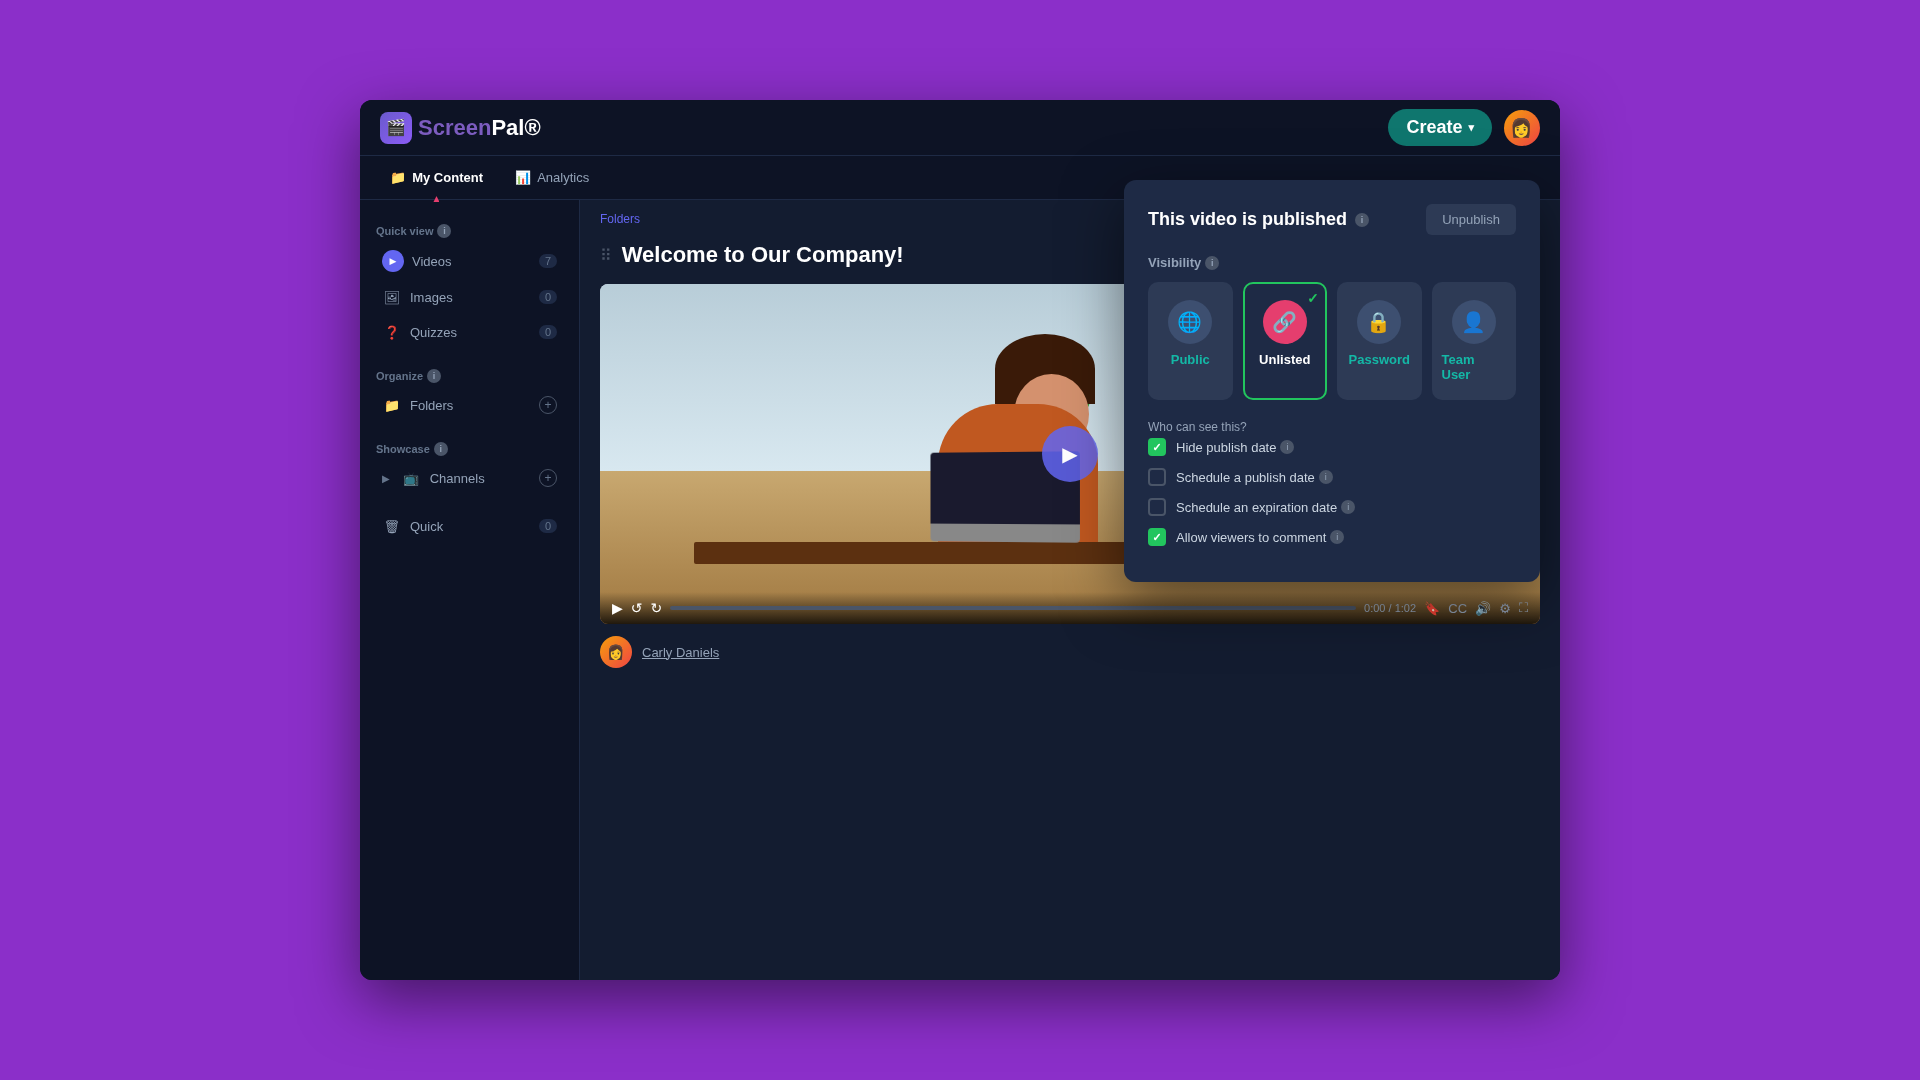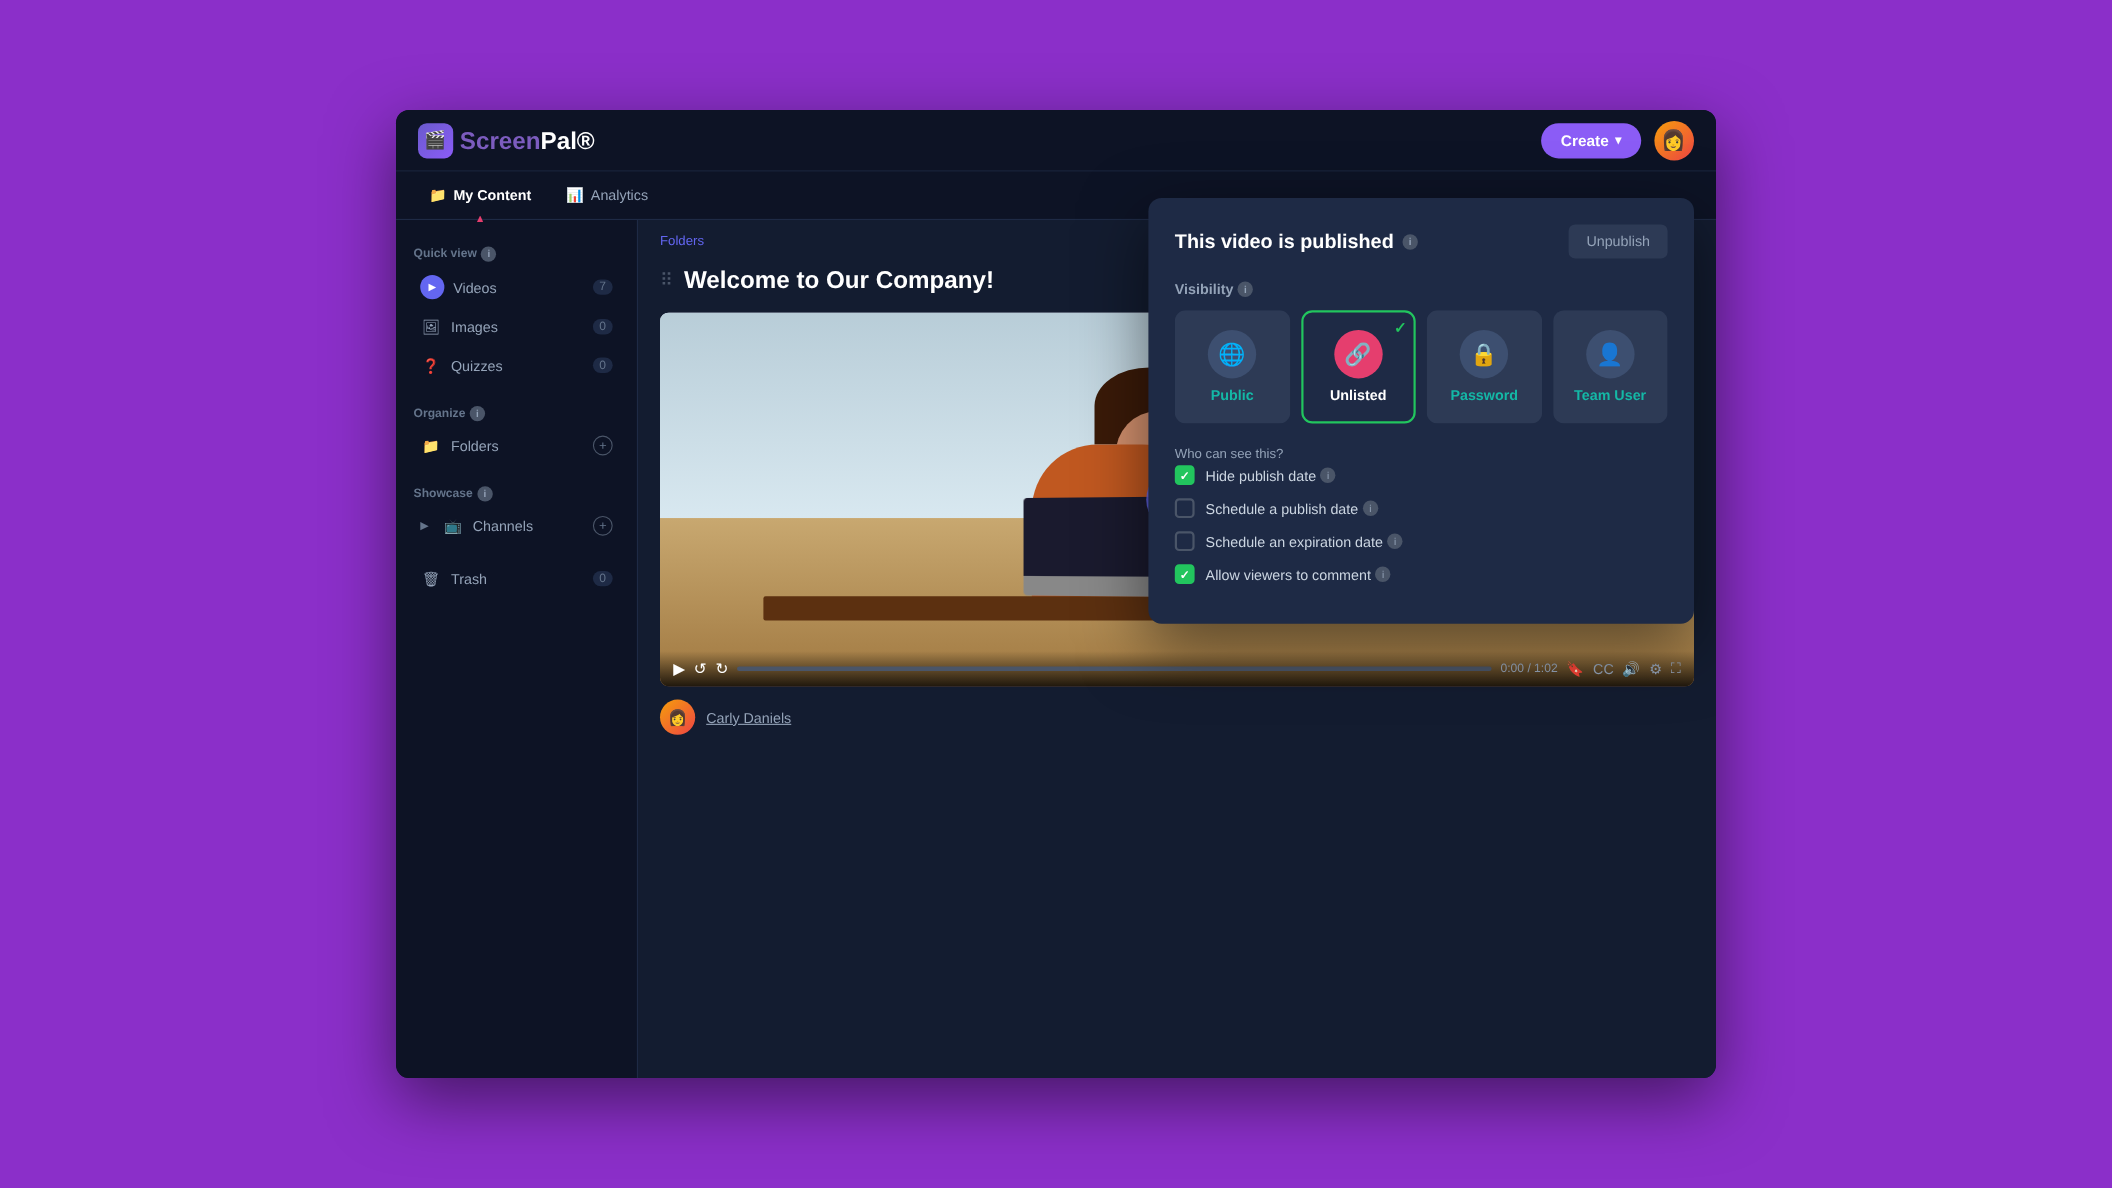--- a/index.html
+++ b/index.html
@@ -51,26 +51,26 @@
       font-size: 16px;
     }
     .logo-text span { color: #7c5cbf; }
     .logo-text strong { color: white; }
     .header-right {
       display: flex;
       align-items: center;
       gap: 12px;
     }
     .create-btn {
-      background: #8b5cf6;
+      background: #0f766e;
       color: white;
       border: none;
       padding: 8px 18px;
       border-radius: 20px;
-      font-size: 14px;
+      font-size: 18px;
       font-weight: 600;
       cursor: pointer;
       display: flex;
       align-items: center;
       gap: 6px;
     }
     .create-btn::after { content: '▾'; font-size: 11px; }
     .avatar {
       width: 36px;
       height: 36px;
@@ -392,21 +392,21 @@
     .no-comments {
       color: #64748b;
       font-size: 14px;
       padding: 4px 20px;
     }
     
     .publish-panel {
       position: absolute;
       top: 80px;
       right: 20px;
-      width: 496px;
+      width: 416px;
       background: #1e2a45;
       border-radius: 12px;
       padding: 24px;
       box-shadow: 0 20px 60px rgba(0,0,0,0.5);
       z-index: 100;
     }
     .panel-header {
       display: flex;
       align-items: center;
       justify-content: space-between;
@@ -653,21 +653,21 @@
           <span>Channels</span>
         </div>
         <span class="sidebar-add-btn">+</span>
       </div>
 
       <div style="height:12px;"></div>
 
       <div class="sidebar-item">
         <div class="sidebar-item-left">
           <div class="sidebar-icon">🗑</div>
-          <span>Trash</span>
+          <span>Quick</span>
         </div>
         <span class="sidebar-badge">0</span>
       </div>
     </div>
 
     <div class="content-area">
       <div class="breadcrumb">Folders</div>
 
       <div class="video-header">
         <div class="video-title-row">

